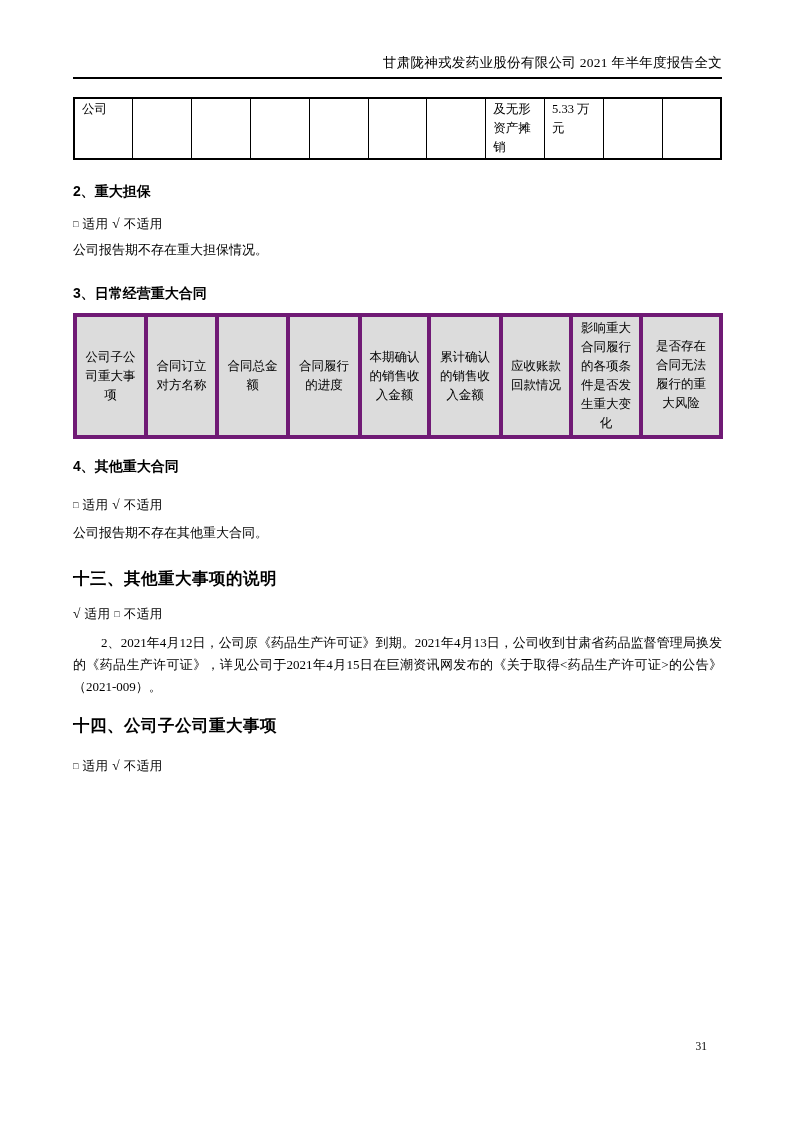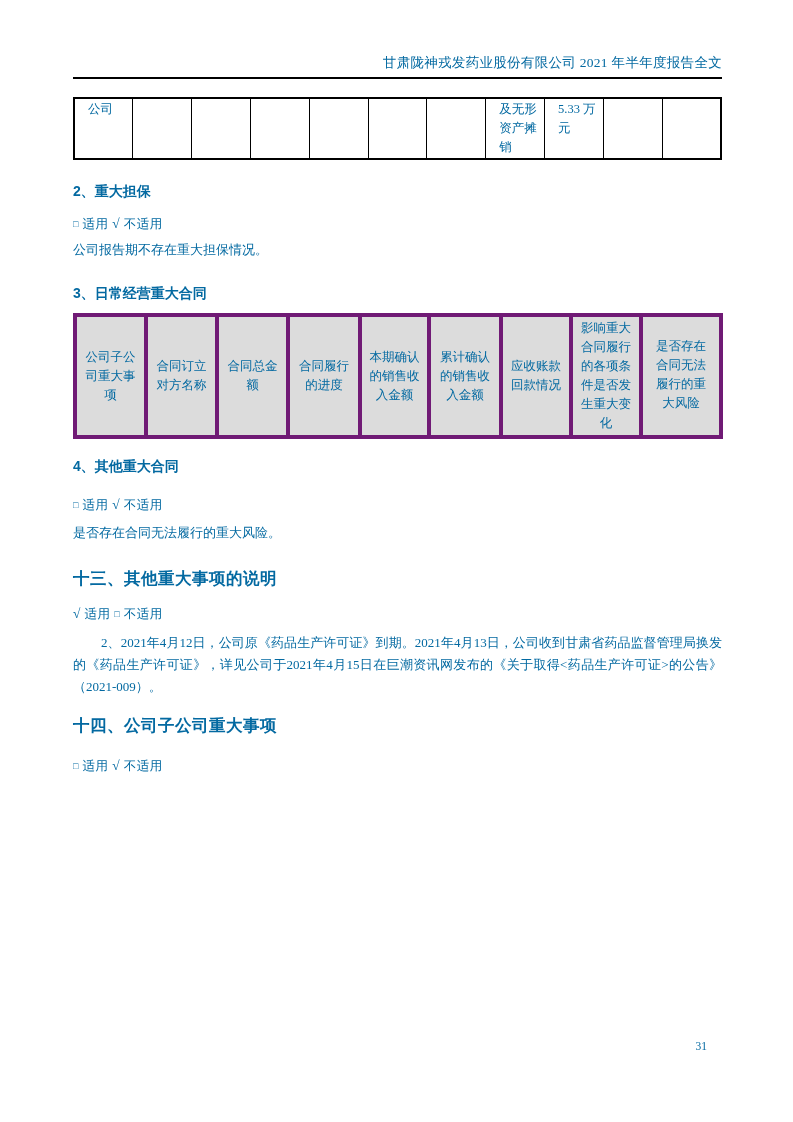--- a/index.html
+++ b/index.html
@@ -3,21 +3,21 @@
 <meta charset="utf-8">
 <style>
   * { box-sizing: border-box; }
   html, body { margin: 0; padding: 0; background: #ffffff; }
   .page {
     position: relative;
     width: 793px;
     height: 1122px;
     margin: 0;
     background: #ffffff;
-    color: #0369a1;
+    color: #000000;
     font-family: "Liberation Serif", "DejaVu Serif", serif;
     overflow: hidden;
     padding: 0 71px 0 73px;
   }
   .doc-header {
     padding-top: 55px;
     padding-bottom: 6px;
     border-bottom: 2px solid #000;
     text-align: right;
     font-size: 13.5px;
@@ -30,21 +30,21 @@
     border-collapse: collapse;
     table-layout: fixed;
     border: 2px solid #000;
   }
   .top-table td {
     border: 1px solid #000;
     vertical-align: top;
     text-align: left;
     font-size: 12.5px;
     line-height: 19px;
-    padding: 1px 2px 1px 13px;
+    padding: 1px 2px 1px 7px;
     height: 39px;
     overflow: hidden;
   }
   h3.sec {
     font-family: "Liberation Sans", "DejaVu Sans", sans-serif;
     font-size: 14px;
     font-weight: bold;
     line-height: 18px;
     margin: 0;
   }
@@ -178,21 +178,21 @@
       <th>影响重大合同履行的各项条件是否发生重大变化</th>
       <th>是否存在合同无法履行的重大风险</th>
     </tr>
   </tbody>
     </table>
 
   <h3 class="sec" id="sec4-heading">4、其他重大合同</h3>
 
   <div class="apply-line" id="sec4-apply"><span class="box-mark">□</span> 适用 <span class="check-mark">√</span> 不适用</div>
 
-  <div class="note" id="sec4-note">是否存在合同无法履行的重大风险。</div>
+  <div class="note" id="sec4-note">公司报告期不存在其他重大合同。</div>
 
   <h2 class="big" id="sec13-heading">十三、其他重大事项的说明</h2>
 
   <div class="apply-line" id="sec13-apply"><span class="check-mark">√</span> 适用 <span class="box-mark">□</span> 不适用</div>
 
 
   <p class="para" id="para-2">2、2021年4月12日，公司原《药品生产许可证》到期。2021年4月13日，公司收到甘肃省药品监督管理局换发的《药品生产许可证》，详见公司于2021年4月15日在巨潮资讯网发布的《关于取得&lt;药品生产许可证&gt;的公告》（2021-009）。</p>
 
   <h2 class="big" id="sec14-heading">十四、公司子公司重大事项</h2>
 

